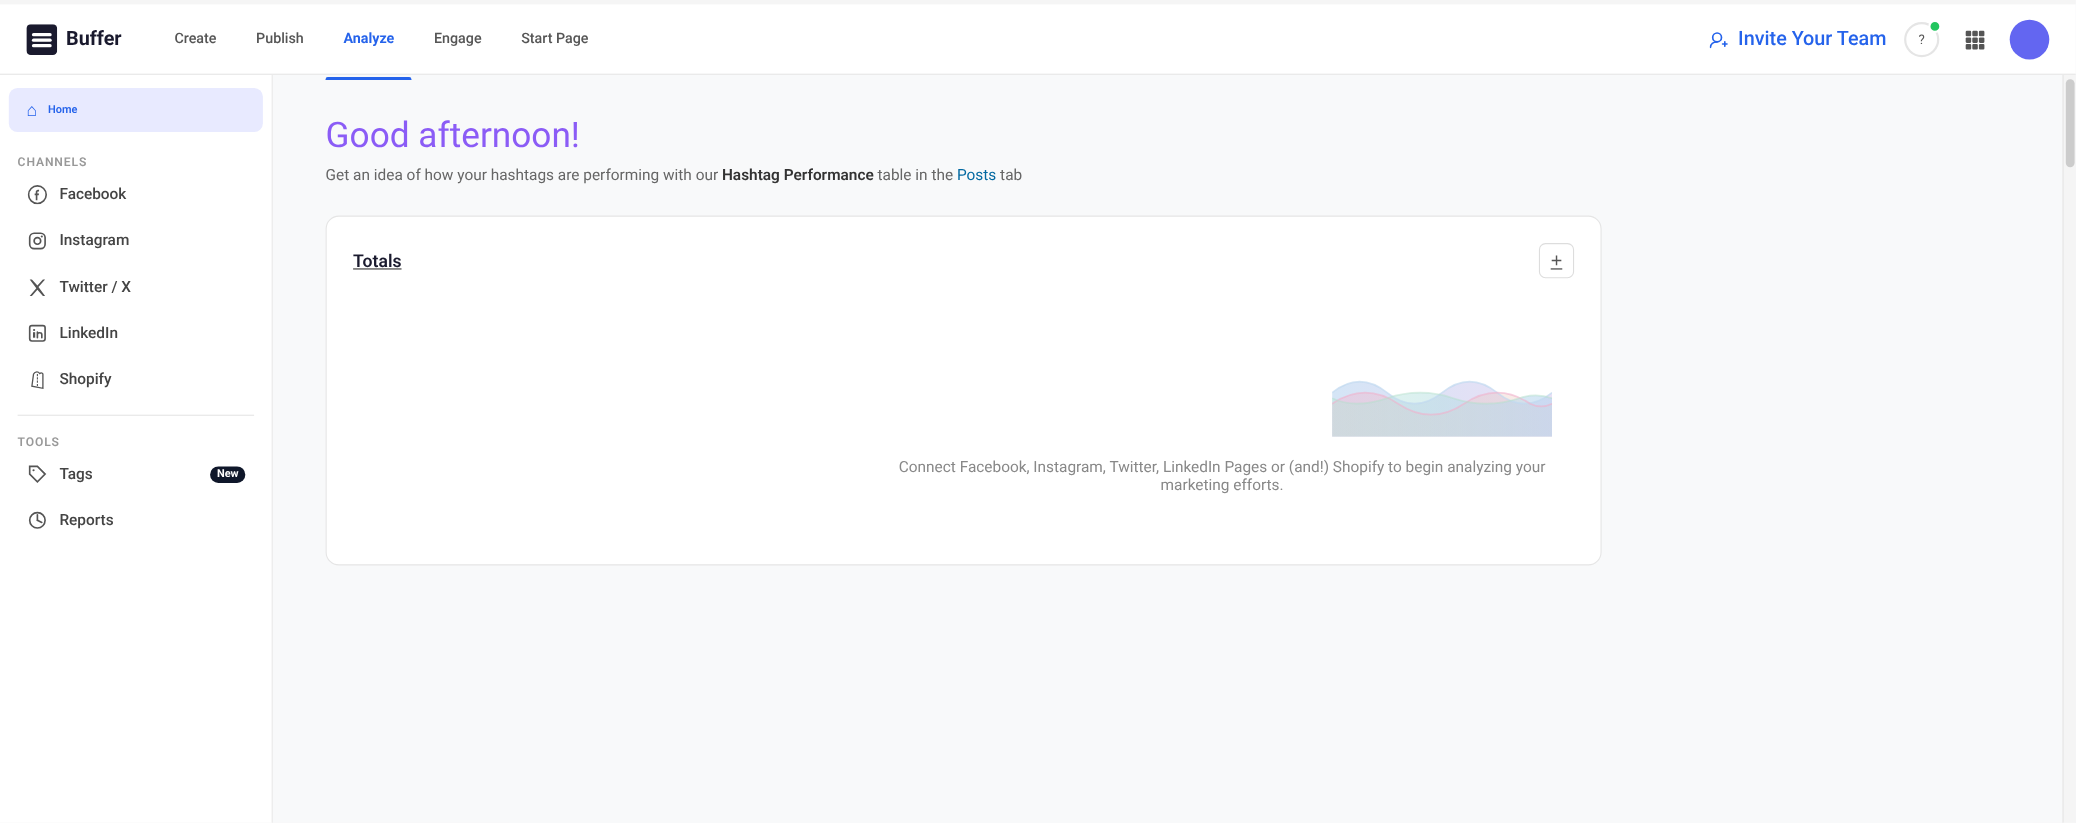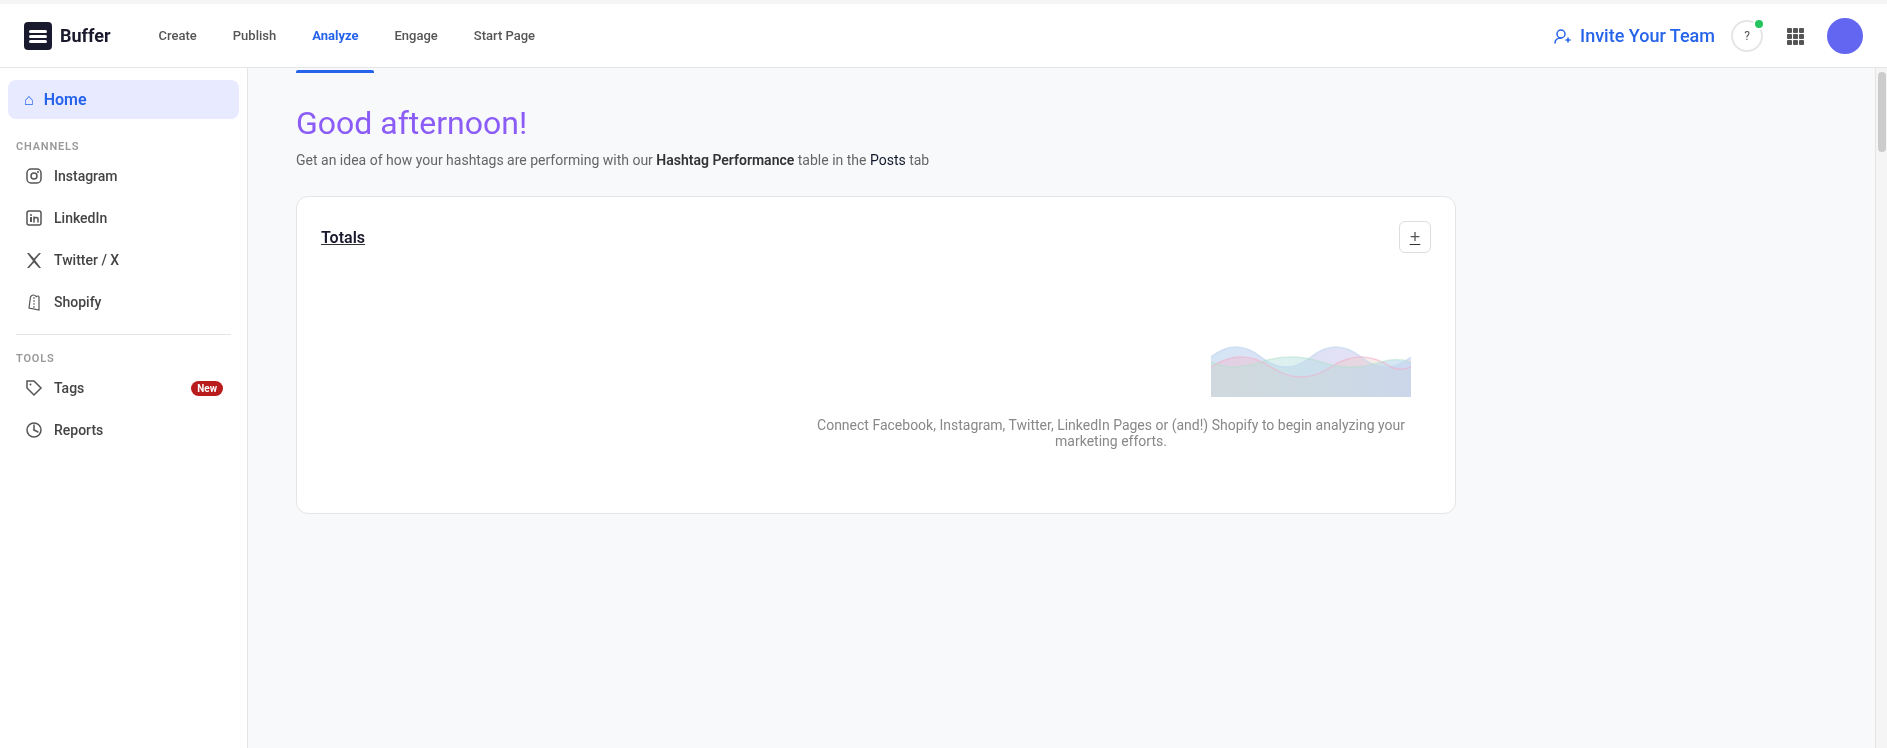--- a/index.html
+++ b/index.html
@@ -145,21 +145,21 @@
       border-radius: 8px;
       background: #e8eaff;
       cursor: pointer;
       margin-bottom: 16px;
     }
     .sidebar-home-icon {
       color: #2563eb;
       font-size: 16px;
     }
     .sidebar-home-label {
-      font-size: 16px;
+      font-size: 10px;
       font-weight: 600;
       color: #2563eb;
     }
     .sidebar-section-label {
       font-size: 11px;
       font-weight: 600;
       color: #999;
       text-transform: uppercase;
       letter-spacing: 0.8px;
       padding: 8px 16px 4px;
@@ -185,21 +185,21 @@
       width: 20px;
       height: 20px;
       display: flex;
       align-items: center;
       justify-content: center;
       font-size: 16px;
       color: #666;
     }
     .sidebar-item-label { flex: 1; }
     .new-badge {
-      background: #b91c1c;
+      background: #0f172a;
       color: #fff;
       font-size: 10px;
       font-weight: 700;
       padding: 2px 6px;
       border-radius: 10px;
     }
 
     
     .main-content {
       flex: 1;
@@ -348,56 +348,65 @@
 
   <aside class="sidebar">
 
     <div class="sidebar-home">
       <span class="sidebar-home-icon">⌂</span>
       <span class="sidebar-home-label">Home</span>
     </div>
 
     <span class="sidebar-section-label">Channels</span>
 
+    <div class="sidebar-item">
+      <span class="sidebar-item-icon">
+        <svg width="18" height="18" viewBox="0 0 18 18" fill="none">
+          <circle cx="9" cy="9" r="8" stroke="#555" stroke-width="1.5"></circle>
+          <path d="M10.5 6H9.5C9.2 6 9 6.2 9 6.5V8H10.5L10.2 9.5H9V14H7.5V9.5H6.5V8H7.5V6.5C7.5 5.4 8.4 4.5 9.5 4.5H10.5V6Z" fill="#555"></path>
+        </svg>
+      </span>
+      <span class="sidebar-item-label">Facebook</span>
+    </div>
 
     <div class="sidebar-item">
       <span class="sidebar-item-icon">
         <svg width="18" height="18" viewBox="0 0 18 18" fill="none">
           <rect x="2" y="2" width="14" height="14" rx="4" stroke="#555" stroke-width="1.5"></rect>
           <circle cx="9" cy="9" r="3" stroke="#555" stroke-width="1.5"></circle>
           <circle cx="13" cy="5" r="1" fill="#555"></circle>
         </svg>
       </span>
       <span class="sidebar-item-label">Instagram</span>
+    </div>
+
+    <div class="sidebar-item">
+      <span class="sidebar-item-icon">
+        <svg width="18" height="18" viewBox="0 0 18 18" fill="none">
+          <path d="M2 2L8 10L2 17H4L9 11.5L14 17H16L10 9L16 2H14L9 7.5L4 2H2Z" fill="#555"></path>
+        </svg>
+      </span>
+      <span class="sidebar-item-label">Twitter / X</span>
     </div>
 
     <div class="sidebar-item">
       <span class="sidebar-item-icon">
         <svg width="18" height="18" viewBox="0 0 18 18" fill="none">
           <rect x="2" y="2" width="14" height="14" rx="2" stroke="#555" stroke-width="1.5"></rect>
           <rect x="5" y="8" width="2" height="5" fill="#555"></rect>
           <circle cx="6" cy="6" r="1" fill="#555"></circle>
           <path d="M9 8v5M9 10c0-2 4-2 4 0v3" stroke="#555" stroke-width="1.5" stroke-linecap="round"></path>
         </svg>
       </span>
       <span class="sidebar-item-label">LinkedIn</span>
     </div>
 
     <div class="sidebar-item">
       <span class="sidebar-item-icon">
         <svg width="18" height="18" viewBox="0 0 18 18" fill="none">
-          <path d="M2 2L8 10L2 17H4L9 11.5L14 17H16L10 9L16 2H14L9 7.5L4 2H2Z" fill="#555"></path>
-        </svg>
-      </span>
-      <span class="sidebar-item-label">Twitter / X</span>
-    </div>
-
-    <div class="sidebar-item">
-      <span class="sidebar-item-icon">
-        <svg width="18" height="18" viewBox="0 0 18 18" fill="none">
           <path d="M14 4s-.3-1-1.5-1c-.5 0-1 .3-1.3.6C10.4 2.5 9.5 2 8.5 2 6.5 2 5.5 4 5.5 4L4 15l10 2V4H14z" stroke="#555" stroke-width="1.2"></path>
           <path d="M9 4v11" stroke="#555" stroke-width="1" stroke-dasharray="2 1"></path>
         </svg>
       </span>
       <span class="sidebar-item-label">Shopify</span>
     </div>
 
     <div class="sidebar-divider"></div>
 
     <span class="sidebar-section-label">Tools</span>
@@ -423,21 +432,21 @@
       </span>
       <span class="sidebar-item-label">Reports</span>
     </div>
 
   </aside>
 
   <main class="main-content">
 
     <h1 class="greeting">Good afternoon!</h1>
 
-    <p class="subtitle">Get an idea of how your hashtags are performing with our <strong>Hashtag Performance</strong> table in the <a href="#" style="color:#0f172a;text-decoration:none;">Posts</a> tab</p>
+    <p class="subtitle">Get an idea of how your hashtags are performing with our <strong>Hashtag Performance</strong> table in the <a href="#" style="color:#0369a1;text-decoration:none;">Posts</a> tab</p>
 
     <div class="totals-card">
       <div class="totals-header">
         <span class="totals-title">Totals</span>
         <button class="plus-btn">+</button>
       </div>
 
       <div class="empty-state">
         <svg class="wave-graphic" viewBox="0 0 200 80">
           <defs>

